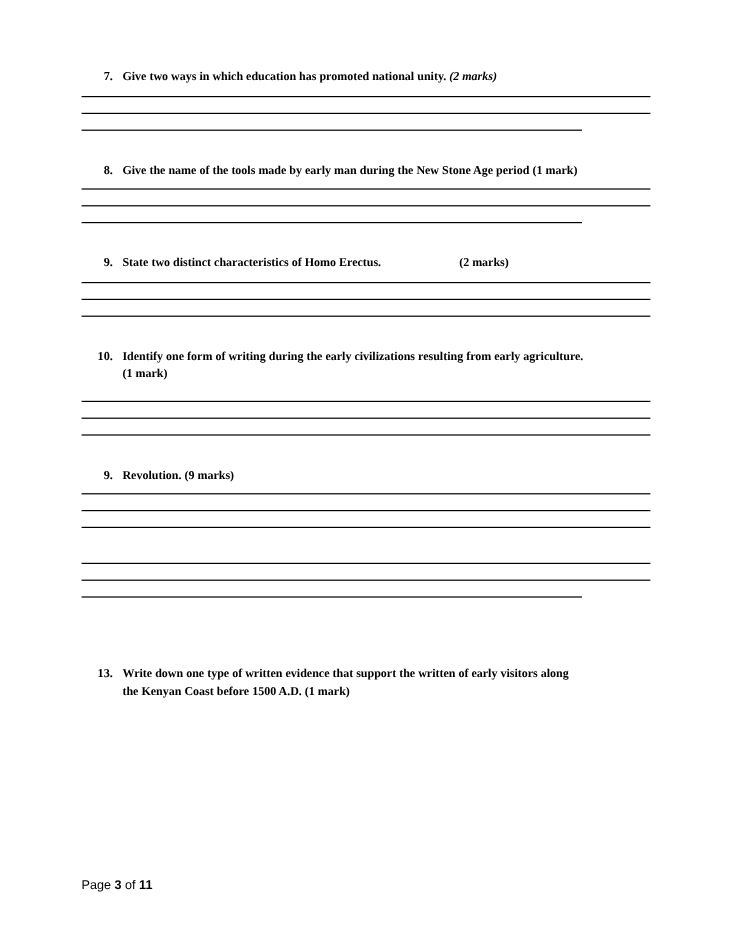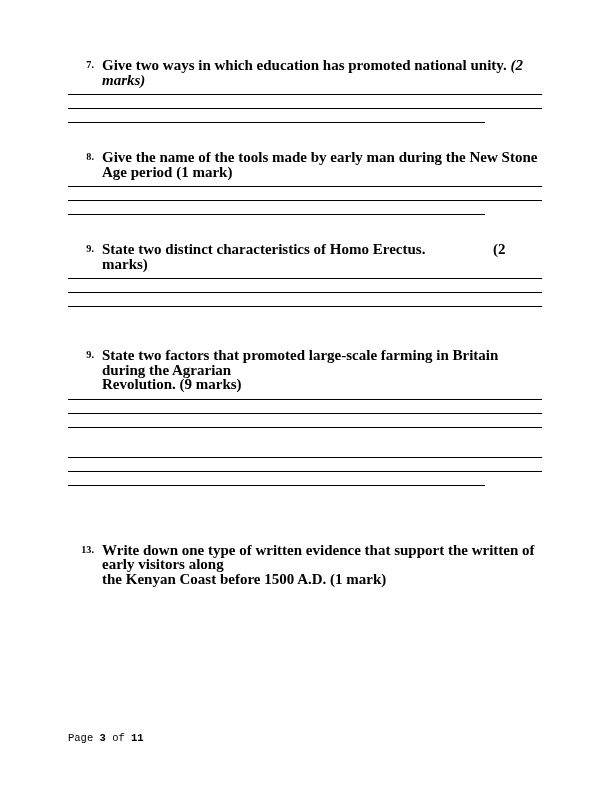--- a/index.html
+++ b/index.html
@@ -35,21 +35,21 @@
     text-align: right;
     font-weight: bold;
     font-size: 10.2px;
     line-height: 14px;
     padding-right: 8px;
     box-sizing: content-box;
   }
   .q-body {
     flex: 1 1 auto;
     font-weight: bold;
-    font-size: 15px;
+    font-size: 10px;
     line-height: 14.5px;
   }
   .q-body .marks {
     font-weight: bold;
   }
   .marks-italic {
     font-style: italic;
   }
   .q-line2 {
     display: block;
@@ -71,21 +71,21 @@
   }
   .gap-sm { height: 9px; }
   .gap-md { height: 14px; }
   .gap-xl { height: 44px; }
 
   .footer {
     position: absolute;
     left: 68px;
     bottom: 48px;
     font-size: 10.5px;
-    font-family: Liberation Mono, monospace;
+    font-family: Liberation Sans, sans-serif;
   }
   .footer .pg-num {
     font-weight: bold;
   }
 </style>
 </head>
 <body>
 
 <div class="page">
 
@@ -134,28 +134,41 @@
     </div>
     <div class="answer-lines">
       <div class="aline full"></div>
       <div class="aline full"></div>
       <div class="aline full"></div>
     </div>
   </div>
 
   <div class="gap-md"></div>
 
+  <div class="question">
+    <div class="q-row">
+      <div class="q-num">10.</div>
+      <div class="q-body">
+        <span>Identify one form of writing during the early civilizations resulting from early agriculture.</span>
+        <span class="q-line2">(1 mark)</span>
+      </div>
+    </div>
+    <div class="answer-lines" style="margin-top:14px;">
+      <div class="aline full"></div>
+      <div class="aline full"></div>
+      <div class="aline full"></div>
+    </div>
+  </div>
 
   <div class="gap-md"></div>
 
   <div class="question">
     <div class="q-row">
       <div class="q-num">9.</div>
       <div class="q-body">
-        <span>State two factors that promoted large-scale farming in Britain during the Agrarian</span>
         <span class="q-line2">Revolution.            (9 marks)</span>
       </div>
     </div>
     <div class="answer-lines">
       <div class="aline full"></div>
       <div class="aline full"></div>
       <div class="aline full"></div>
     </div>
   </div>
 

